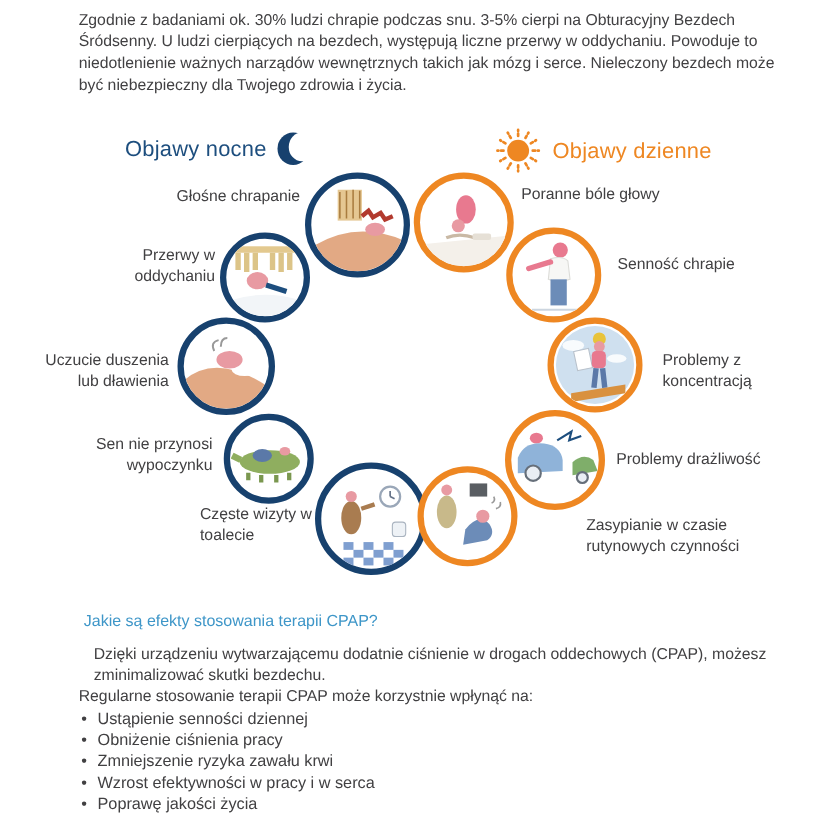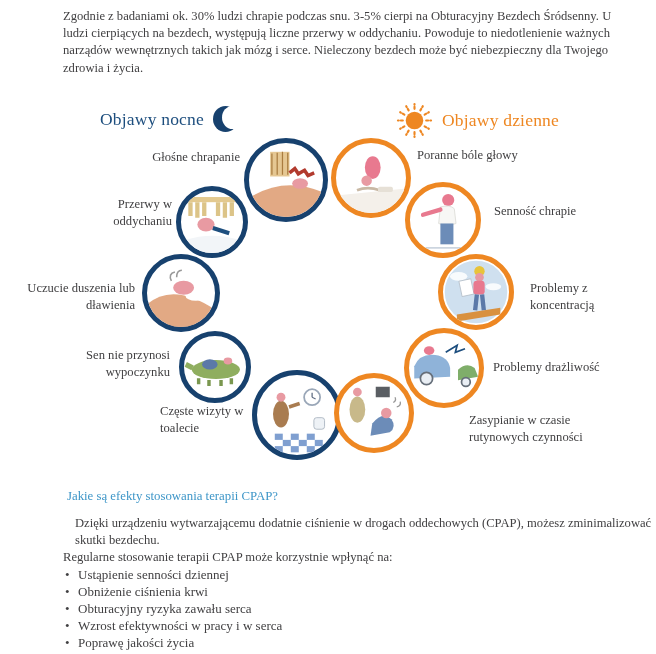--- a/index.html
+++ b/index.html
@@ -5,21 +5,21 @@
   :root{
     --navy:#1d4e7e;
     --navy-deep:#17416e;
     --orange:#ee8722;
     --blue-head:#3e96c8;
     --ink:#414042;
   }
   html,body{margin:0;padding:0;background:#fff;}
   .page{
     position:relative;width:656px;height:654px;background:#fff;overflow:hidden;
-    font-family:Liberation Serif, serif;color:var(--ink);
+    font-family:Liberation Sans, sans-serif;color:var(--ink);
   }
   .intro{
     position:absolute;left:63px;top:8px;width:566px;
     font-size:12.6px;line-height:17.2px;margin:0;
   }
   
   .hdr{position:absolute;display:flex;align-items:center;font-size:17.5px;letter-spacing:.2px;}
   .hdr-night{left:100px;top:106px;color:var(--navy);gap:9px;}
   .hdr-day{left:396px;top:102px;color:var(--orange);gap:9px;}
   .moon{position:relative;width:25px;height:26px;background:var(--navy-deep);border-radius:50%;flex:0 0 auto;}
@@ -208,19 +208,19 @@
   <div class="lbl l-d1">Senność chrapie</div>
   <div class="lbl l-d2">Problemy z koncentracją</div>
   <div class="lbl l-d3">Problemy drażliwość</div>
   <div class="lbl l-d4">Zasypianie w czasie rutynowych czynności</div>
 
   <h3 class="cpap-heading">Jakie są efekty stosowania terapii CPAP?</h3>
   <p class="cpap-para">Dzięki urządzeniu wytwarzającemu dodatnie ciśnienie w drogach oddechowych (CPAP), możesz zminimalizować skutki bezdechu.</p>
   <p class="cpap-list-intro">Regularne stosowanie terapii CPAP może korzystnie wpłynąć na:</p>
   <ul class="cpap-list">
     <li>Ustąpienie senności dziennej</li>
-    <li>Obniżenie ciśnienia krwi</li>
-    <li>Obturacyjny ryzyka zawału serca</li>
+    <li>Obniżenie ciśnienia pracy</li>
+    <li>Zmniejszenie ryzyka zawału krwi</li>
     <li>Wzrost efektywności w pracy i w serca</li>
     <li>Poprawę jakości życia</li>
   </ul>
 
 </div>
 
 </body></html>

